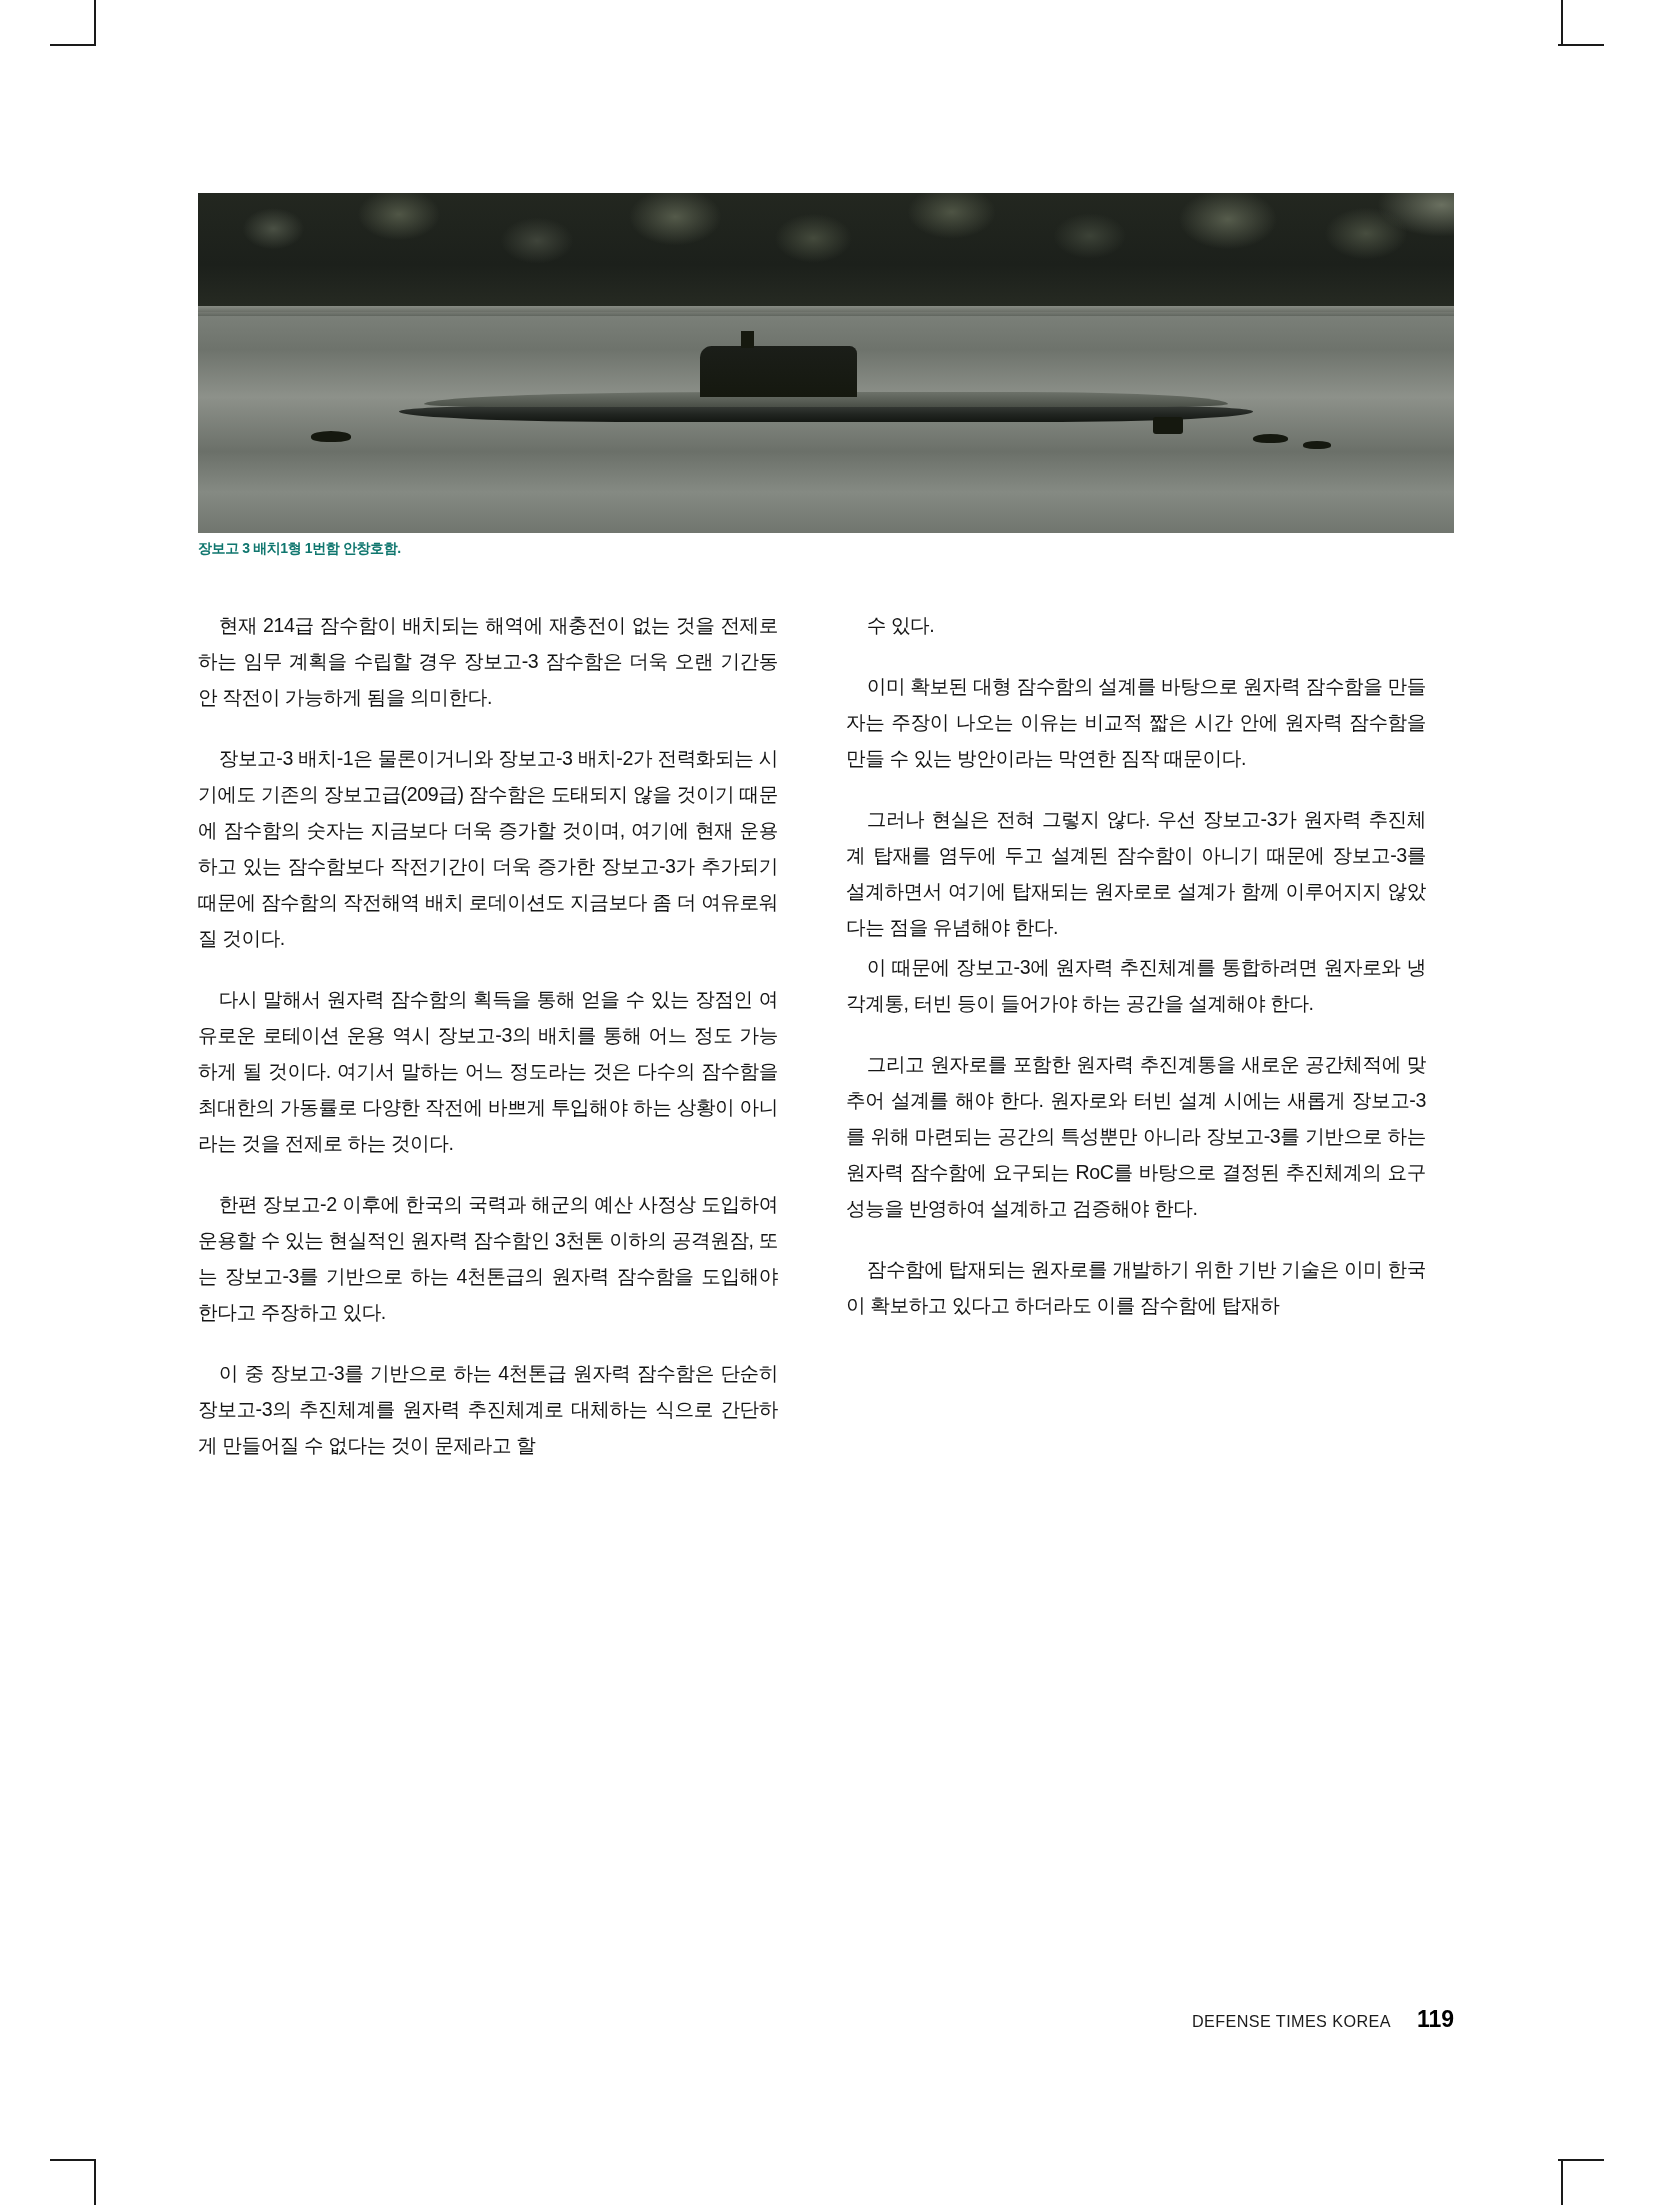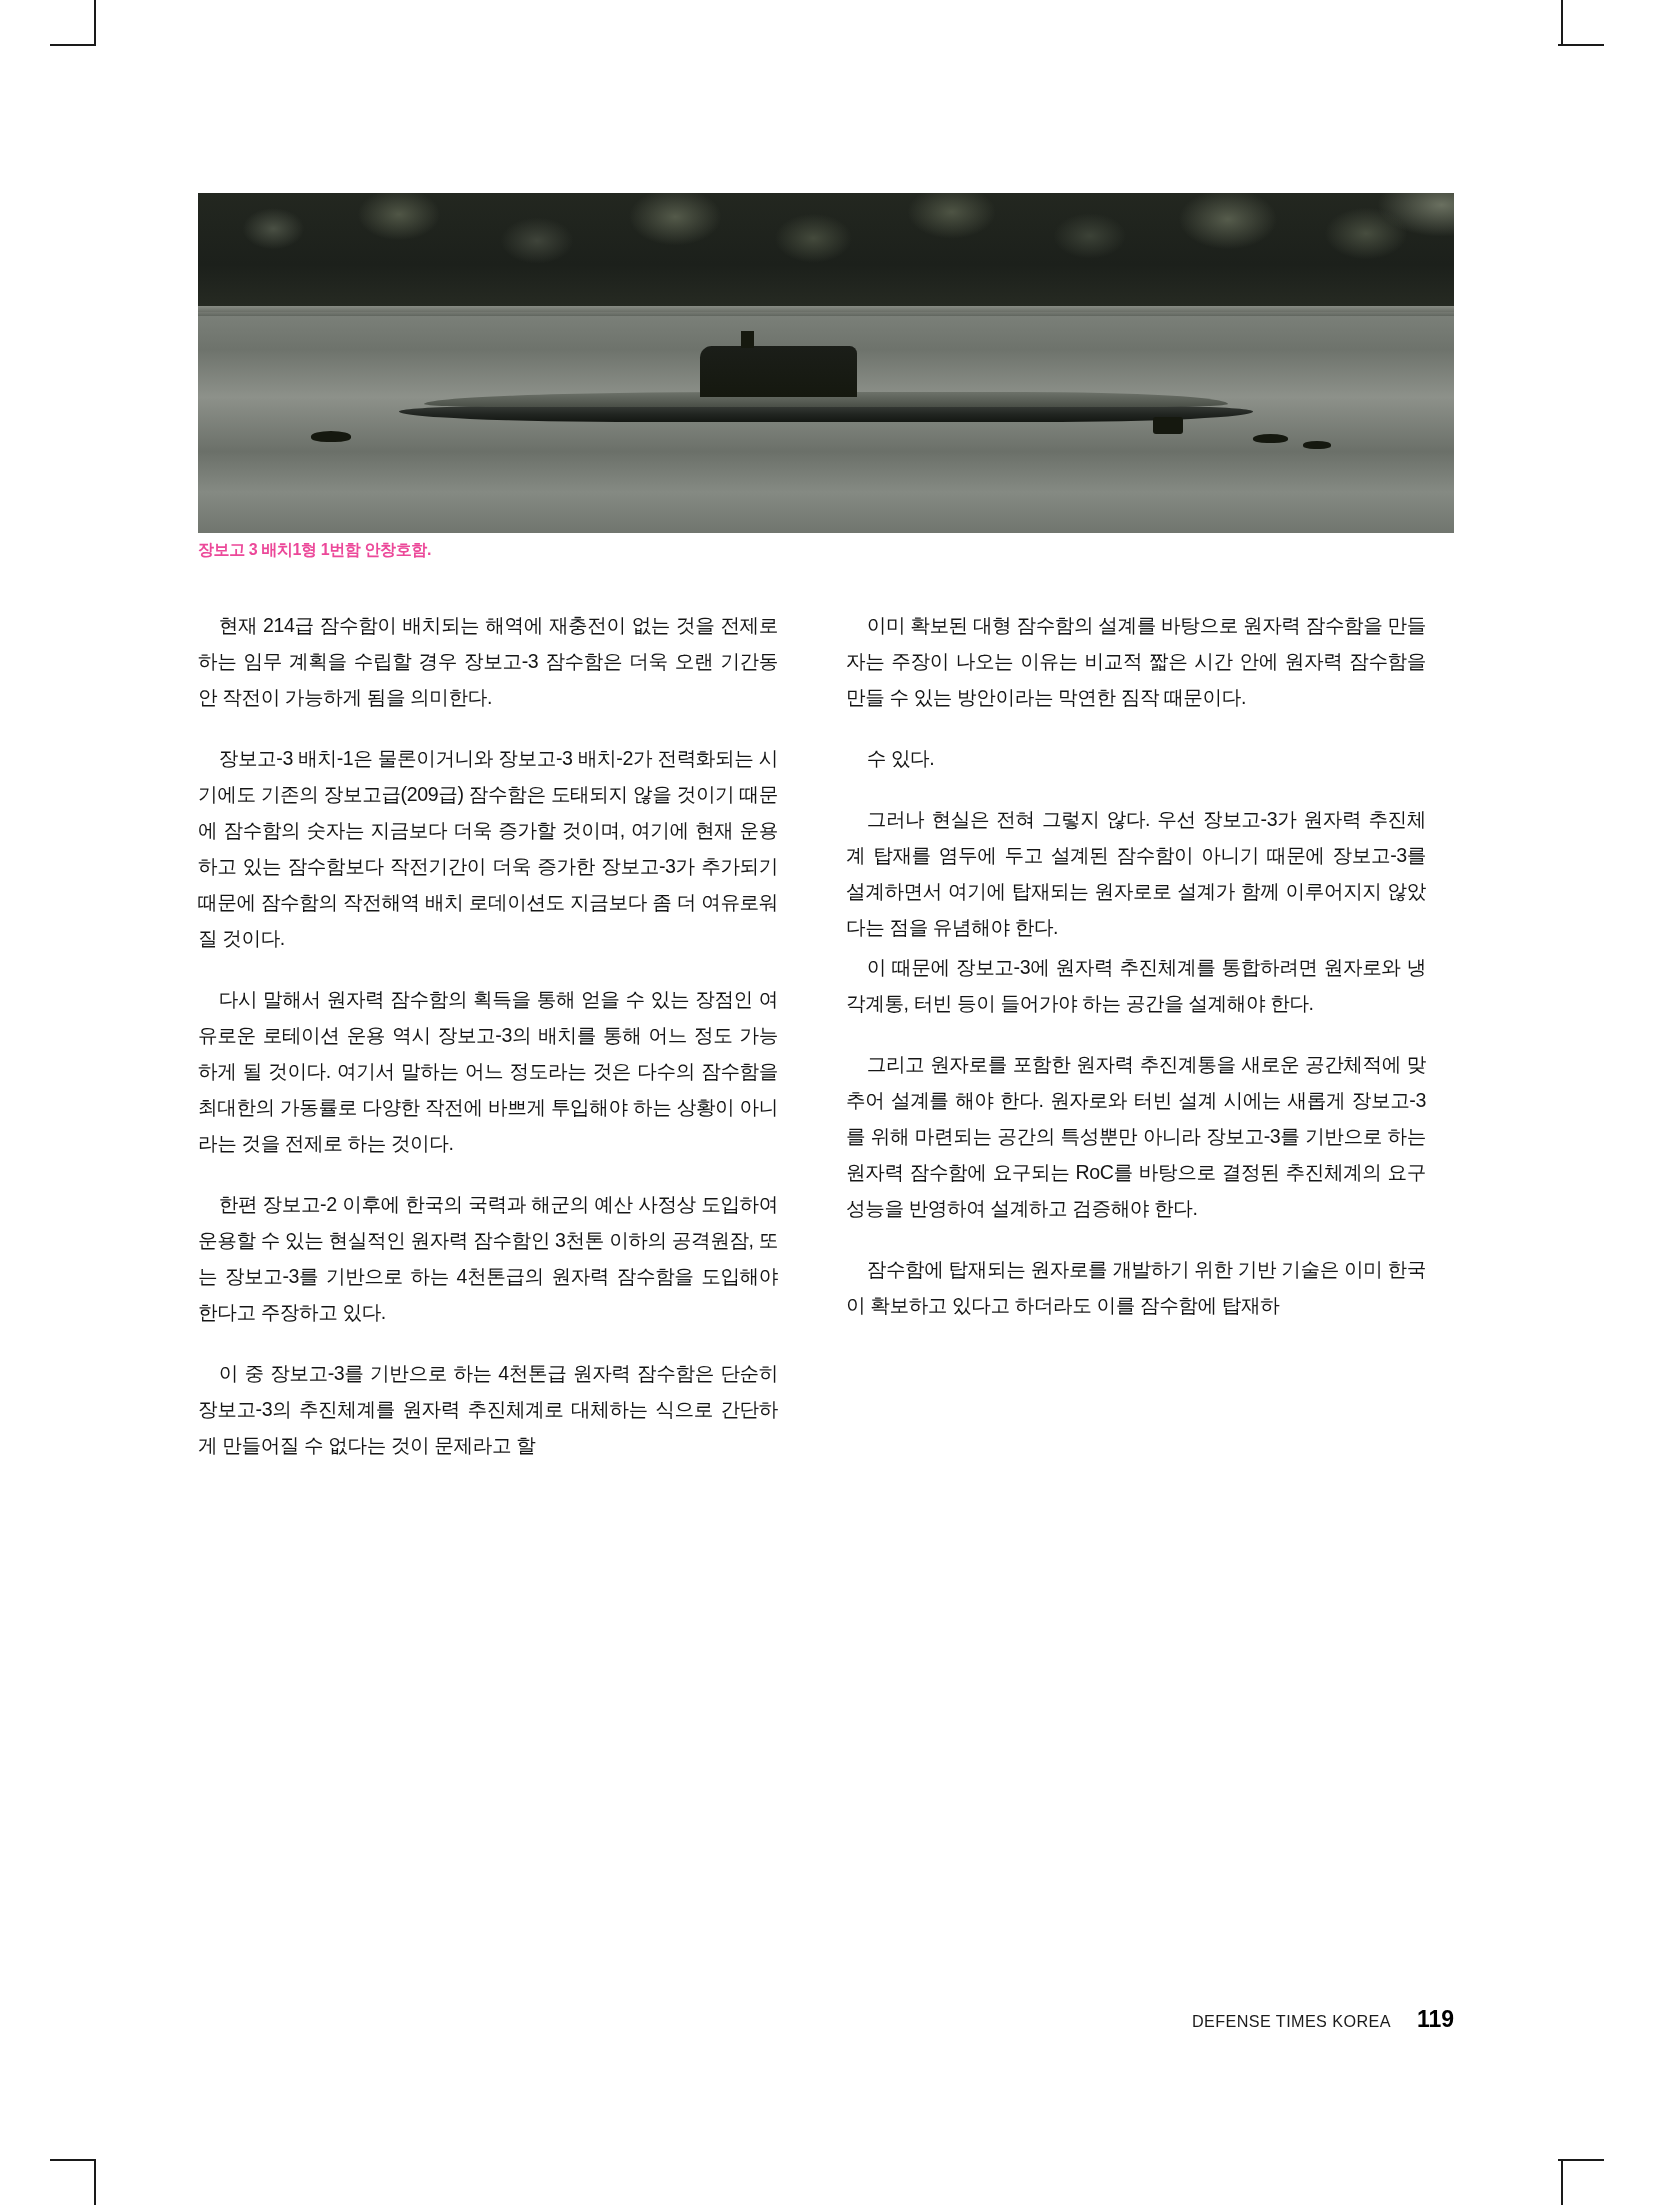--- a/index.html
+++ b/index.html
@@ -119,24 +119,24 @@
   }
   .buoy.b1 { left: 9%;  top: 70%; width: 3.2%;  height: 3.2%; }
   .buoy.b2 { left: 76%; top: 66%; width: 2.4%;  height: 4.8%; border-radius: 3px; }
   .buoy.b3 { left: 84%; top: 71%; width: 2.8%;  height: 2.6%; }
   .buoy.b4 { left: 88%; top: 73%; width: 2.2%;  height: 2.2%; }
 
   .photo-caption {
     position: absolute;
     left: 0;
     top: 347px;
-    font-size: 16px;
+    font-size: 14px;
     font-weight: bold;
     letter-spacing: -0.4px;
-    color: #ec4899;
+    color: #0f766e;
   }
 
   
   .cols {
     position: absolute;
     left: 0;
     top: 414px;
     width: 1256px;
     display: flex;
     gap: 68px;
@@ -217,22 +217,22 @@
 
     <div class="col">
       <p class="para">현재 214급 잠수함이 배치되는 해역에 재충전이 없는 것을 전제로 하는 임무 계획을 수립할 경우 장보고-3 잠수함은 더욱 오랜 기간동안 작전이 가능하게 됨을 의미한다.</p>
       <p class="para">장보고-3 배치-1은 물론이거니와 장보고-3 배치-2가 전력화되는 시기에도 기존의 장보고급(209급) 잠수함은 도태되지 않을 것이기 때문에 잠수함의 숫자는 지금보다 더욱 증가할 것이며, 여기에 현재 운용하고 있는 잠수함보다 작전기간이 더욱 증가한 장보고-3가 추가되기 때문에 잠수함의 작전해역 배치 로데이션도 지금보다 좀 더 여유로워질 것이다.</p>
       <p class="para">다시 말해서 원자력 잠수함의 획득을 통해 얻을 수 있는 장점인 여유로운 로테이션 운용 역시 장보고-3의 배치를 통해 어느 정도 가능하게 될 것이다. 여기서 말하는 어느 정도라는 것은 다수의 잠수함을 최대한의 가동률로 다양한 작전에 바쁘게 투입해야 하는 상황이 아니라는 것을 전제로 하는 것이다.</p>
       <p class="para">한편 장보고-2 이후에 한국의 국력과 해군의 예산 사정상 도입하여 운용할 수 있는 현실적인 원자력 잠수함인 3천톤 이하의 공격원잠, 또는 장보고-3를 기반으로 하는 4천톤급의 원자력 잠수함을 도입해야 한다고 주장하고 있다.</p>
       <p class="para">이 중 장보고-3를 기반으로 하는 4천톤급 원자력 잠수함은 단순히 장보고-3의 추진체계를 원자력 추진체계로 대체하는 식으로 간단하게 만들어질 수 없다는 것이 문제라고 할</p>
     </div>
 
     <div class="col">
+      <p class="para">수 있다.</p>
       <p class="para">이미 확보된 대형 잠수함의 설계를 바탕으로 원자력 잠수함을 만들자는 주장이 나오는 이유는 비교적 짧은 시간 안에 원자력 잠수함을 만들 수 있는 방안이라는 막연한 짐작 때문이다.</p>
-      <p class="para">수 있다.</p>
       <p class="para tight">그러나 현실은 전혀 그렇지 않다. 우선 장보고-3가 원자력 추진체계 탑재를 염두에 두고 설계된 잠수함이 아니기 때문에 장보고-3를 설계하면서 여기에 탑재되는 원자로로 설계가 함께 이루어지지 않았다는 점을 유념해야 한다.</p>
       <p class="para">이 때문에 장보고-3에 원자력 추진체계를 통합하려면 원자로와 냉각계통, 터빈 등이 들어가야 하는 공간을 설계해야 한다.</p>
       <p class="para">그리고 원자로를 포함한 원자력 추진계통을 새로운 공간체적에 맞추어 설계를 해야 한다. 원자로와 터빈 설계 시에는 새롭게 장보고-3를 위해 마련되는 공간의 특성뿐만 아니라 장보고-3를 기반으로 하는 원자력 잠수함에 요구되는 RoC를 바탕으로 결정된 추진체계의 요구성능을 반영하여 설계하고 검증해야 한다.</p>
       <p class="para">잠수함에 탑재되는 원자로를 개발하기 위한 기반 기술은 이미 한국이 확보하고 있다고 하더라도 이를 잠수함에 탑재하</p>
     </div>
 
   </div>
 
   <div class="footer">
     <span class="brand">DEFENSE TIMES KOREA</span>

